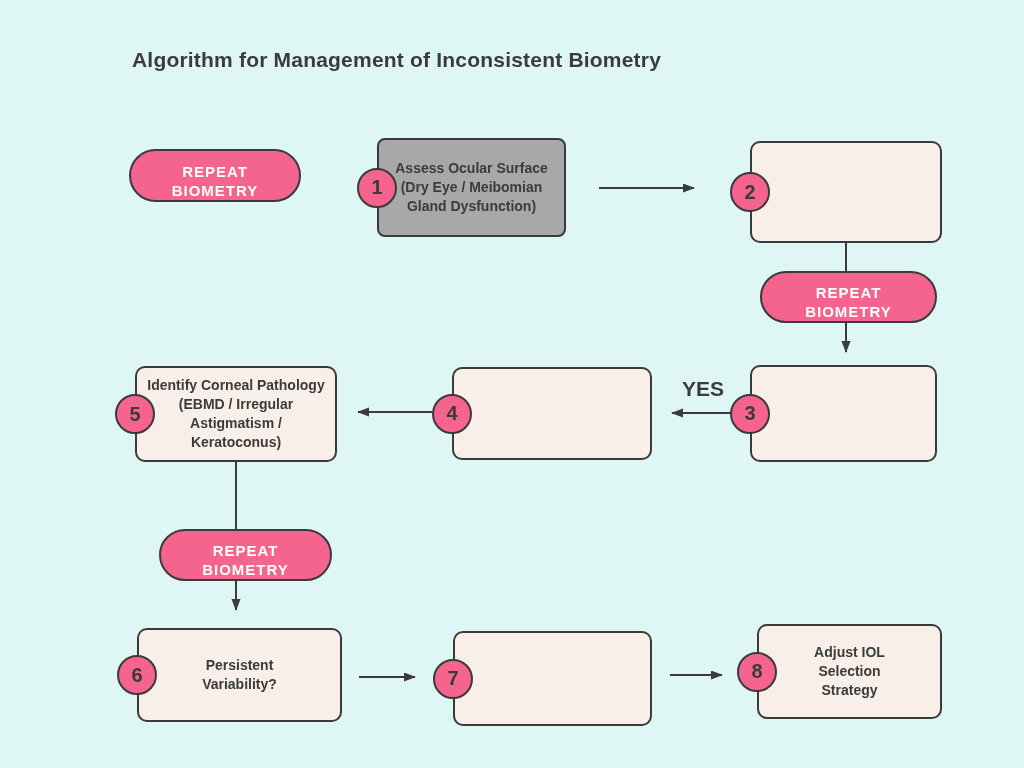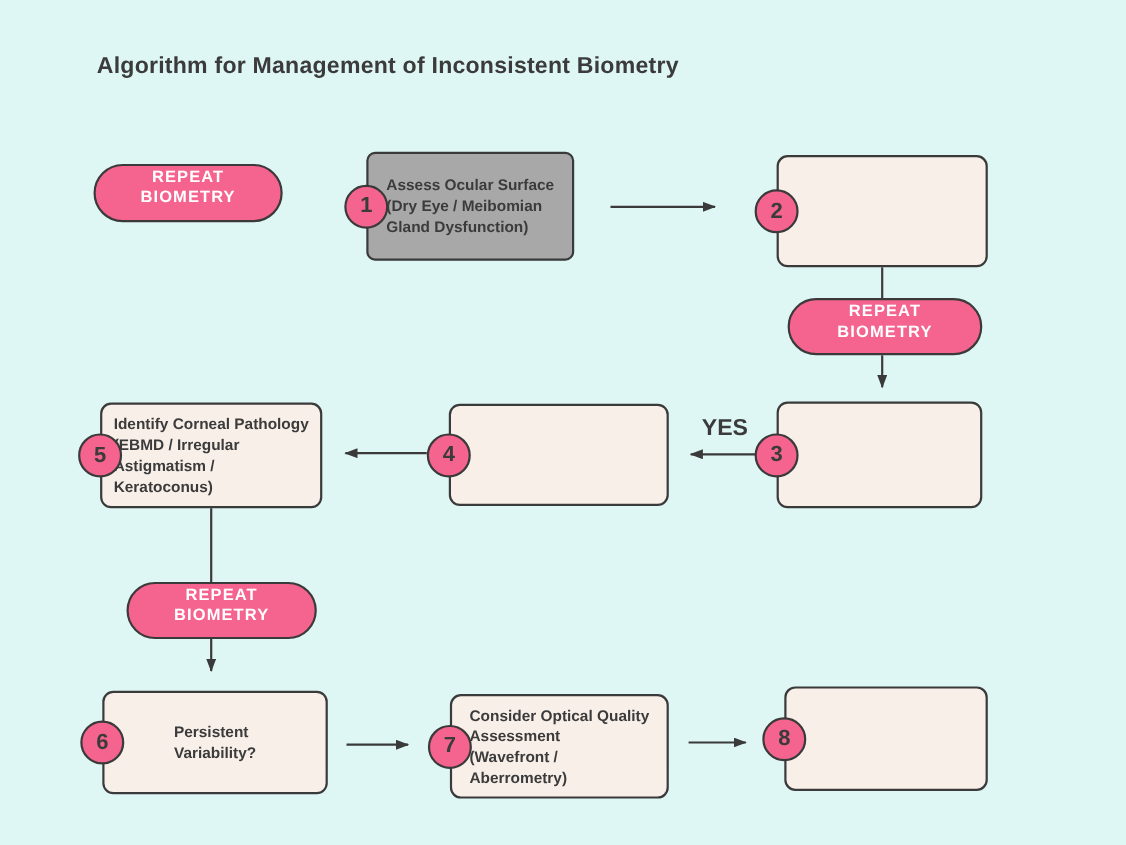--- a/index.html
+++ b/index.html
@@ -16,20 +16,21 @@
   body{
     background:var(--background);
     font-family:"Liberation Sans", sans-serif;
     color:var(--text);
   }
   .canvas{
     position:relative;
     width:932px;height:768px;
     overflow:hidden;
     background:var(--background);
+    margin-left:44px;
   }
   .title{
     position:absolute;
     left:88px;top:48px;
     font-size:21px;
     font-weight:bold;
     color:var(--text);
     letter-spacing:0.2px;
   }
   .arrows{
@@ -45,20 +46,21 @@
     display:flex;
     align-items:center;
     justify-content:center;
     z-index:2;
   }
   .node.gray{ background:var(--gray); border-radius:8px; }
   .node-text{
     font-size:14px;
     font-weight:bold;
     line-height:19px;
+    text-align:center;
     white-space:pre;
     color:var(--text);
   }
   .node.align-left{ justify-content:flex-start; }
   .node.align-left .node-text{ text-align:left; padding-left:12px; }
   .badge{
     position:absolute;
     left:-22px;
     top:50%;
     transform:translateY(-50%);
@@ -73,21 +75,21 @@
     font-weight:bold;
     color:var(--text);
     z-index:3;
   }
   .pill{
     position:absolute;
     background:var(--pink);
     border:2px solid var(--border);
     border-radius:27px;
     display:flex;
-    align-items:flex-start;
+    align-items:flex-end;
     justify-content:center;
     z-index:4;
   }
   .pill-text{
     font-size:15px;
     font-weight:bold;
     line-height:19px;
     letter-spacing:1px;
     text-align:center;
     white-space:pre;
@@ -169,23 +171,22 @@
   </div>
 
   <div class="node" style="left:93px;top:628px;width:205px;height:94px;">
     <span class="badge">6</span>
     <div class="node-text">Persistent
 Variability?</div>
   </div>
 
   <div class="node" style="left:409px;top:631px;width:199px;height:95px;">
     <span class="badge">7</span>
-    <div class="node-text">Consider Optical Quality
-Assessment
-(Wavefront /
-Aberrometry)</div>
   </div>
 
   <div class="node" style="left:713px;top:624px;width:185px;height:95px;">
     <span class="badge">8</span>
+    <div class="node-text">Adjust IOL
+Selection
+Strategy</div>
   </div>
 
 </div>
 
 </body></html>

